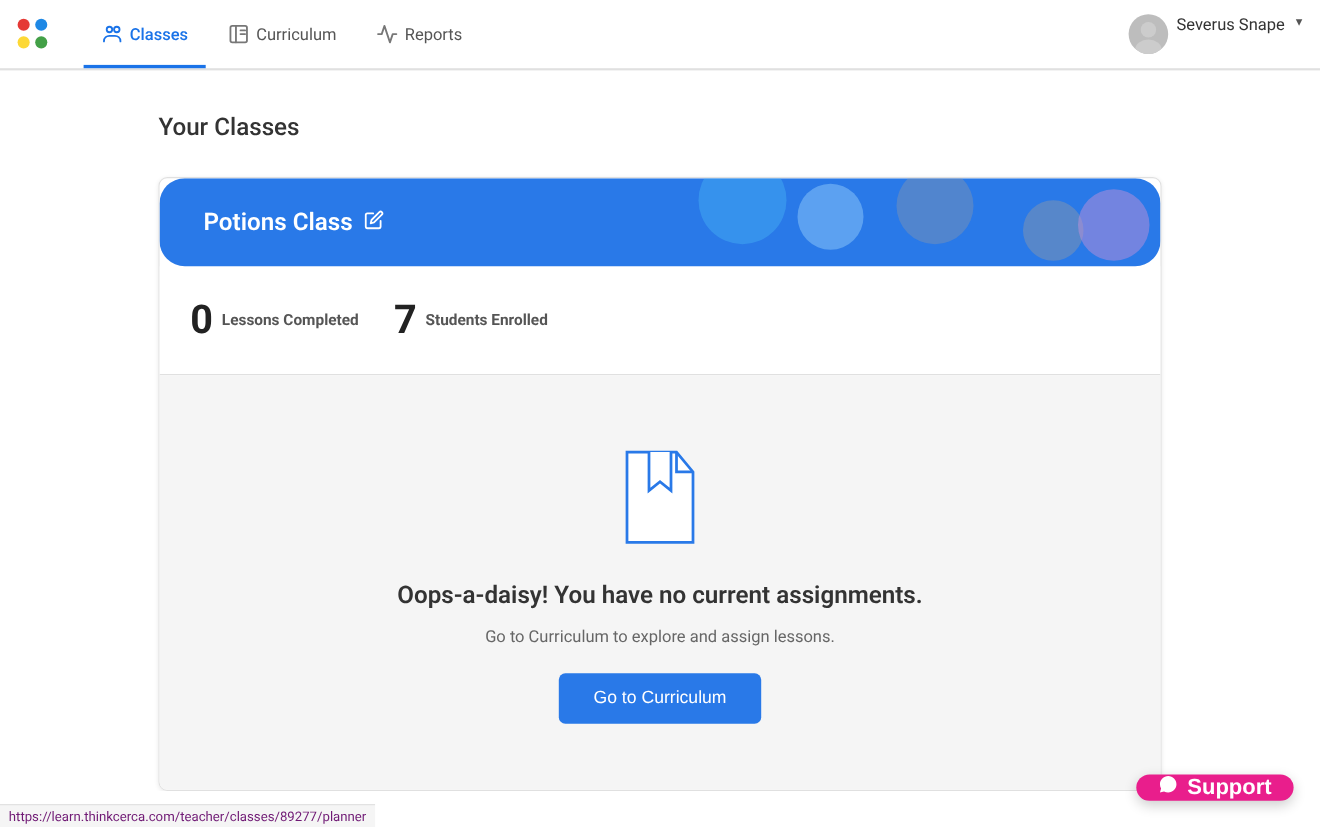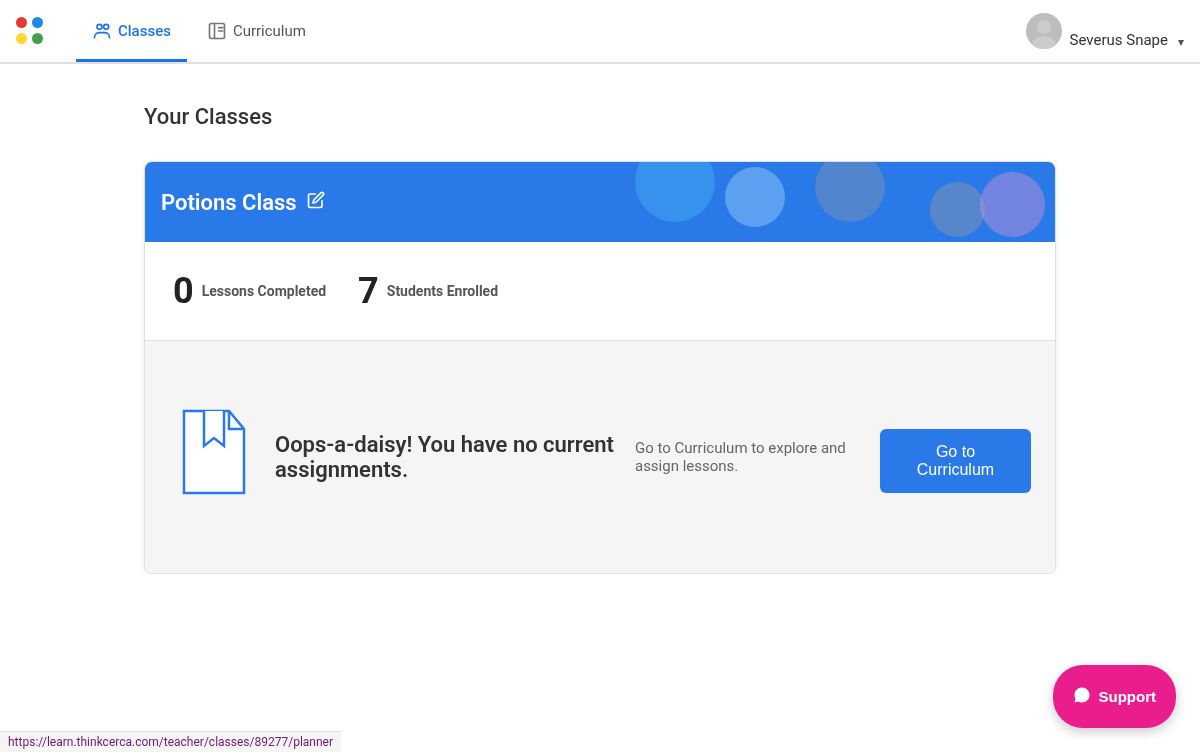--- a/index.html
+++ b/index.html
@@ -58,21 +58,21 @@
     .nav-item-icon {
       width: 20px;
       height: 20px;
       display: inline-flex;
       align-items: center;
       justify-content: center;
     }
 
     .nav-user {
       display: flex;
-      align-items: flex-end;
+      align-items: flex-start;
       gap: 8px;
       cursor: pointer;
       margin-left: auto;
     }
     .avatar-circle {
       width: 36px;
       height: 36px;
       border-radius: 50%;
       background: #bdbdbd;
       display: flex;
@@ -125,26 +125,27 @@
     
     .class-card {
       border-radius: 8px;
       overflow: hidden;
       border: 1px solid #e0e0e0;
       box-shadow: 0 1px 4px rgba(0,0,0,0.08);
     }
 
     .class-card-header {
       background: #2979e8;
-      padding: 24px 16px;
+      padding: 24px 40px;
       position: relative;
       min-height: 80px;
       display: flex;
       align-items: center;
       overflow: hidden;
+      border-radius: 23px;
     }
     
     .class-card-header::before,
     .class-card-header::after {
       content: '';
       position: absolute;
       border-radius: 50%;
       opacity: 0.4;
     }
     .deco-circle {
@@ -191,20 +192,21 @@
       font-size: 14px;
       color: #555;
       font-weight: bold;
     }
 
     
     .empty-state {
       background: #f5f5f5;
       padding: 60px 24px;
       display: flex;
+      flex-direction: column;
       align-items: center;
       gap: 16px;
     }
     .empty-icon-wrap {
       margin-bottom: 8px;
     }
     .empty-title {
       font-size: 22px;
       font-weight: 600;
       color: #333;
@@ -227,22 +229,22 @@
 
     
     .support-btn {
       position: fixed;
       bottom: 24px;
       right: 24px;
       background: #e91e8c;
       color: #fff;
       border: none;
       border-radius: 30px;
-      padding: 21px 20px;
-      font-size: 15px;
+      padding: 0 20px;
+      font-size: 20px;
       font-weight: 600;
       cursor: pointer;
       display: flex;
       align-items: center;
       gap: 8px;
       box-shadow: 0 4px 12px rgba(0,0,0,0.2);
     }
 
     
     .status-bar {
@@ -288,20 +290,28 @@
         <svg width="20" height="20" viewBox="0 0 24 24" fill="none" stroke="#777" stroke-width="2" stroke-linecap="round" stroke-linejoin="round">
           <rect x="3" y="3" width="18" height="18" rx="2"></rect>
           <line x1="9" y1="3" x2="9" y2="21"></line>
           <line x1="14" y1="8" x2="19" y2="8"></line>
           <line x1="14" y1="12" x2="19" y2="12"></line>
         </svg>
       </span>
       <span>Curriculum</span>
     </a>
 
+    <a class="nav-item" href="#">
+      <span class="nav-item-icon">
+        <svg width="20" height="20" viewBox="0 0 24 24" fill="none" stroke="#777" stroke-width="2" stroke-linecap="round" stroke-linejoin="round">
+          <polyline points="22 12 18 12 15 21 9 3 6 12 2 12"></polyline>
+        </svg>
+      </span>
+      <span>Reports</span>
+    </a>
   </div>
 
   <div class="nav-user">
     <div class="avatar-circle">
       <svg viewBox="0 0 36 36" fill="#fff">
         <circle cx="18" cy="14" r="7" fill="#ccc"></circle>
         <ellipse cx="18" cy="32" rx="12" ry="9" fill="#ccc"></ellipse>
       </svg>
     </div>
     <span class="nav-username">Severus Snape</span>

